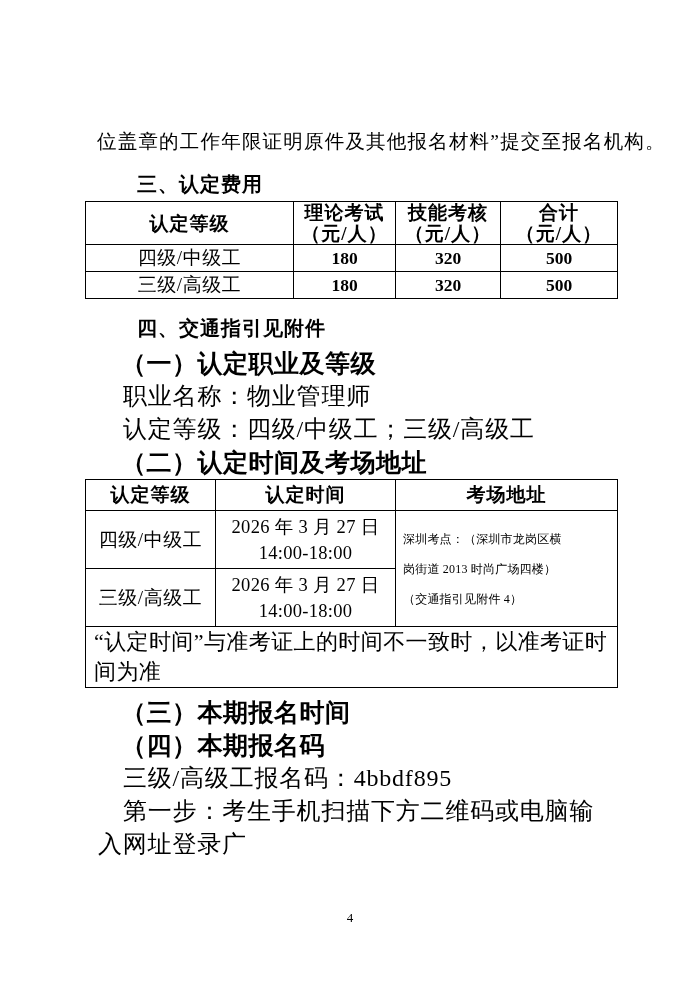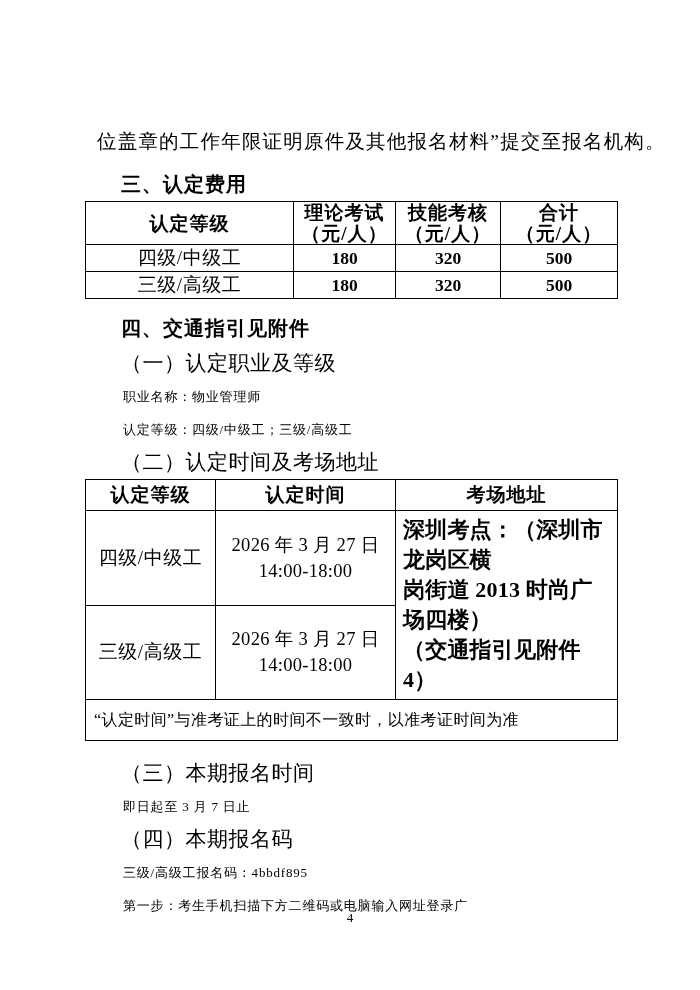--- a/index.html
+++ b/index.html
@@ -25,36 +25,36 @@
     line-height: 27px;
     letter-spacing: 1.2px;
     white-space: nowrap;
   }
   
   .h-main {
     font-family: "Liberation Sans", "DejaVu Sans", sans-serif;
     font-weight: bold;
     font-size: 20px;
     line-height: 26px;
-    margin: 16px 0 0 36px;
+    margin: 16px 0 0 52px;
     letter-spacing: 1px;
   }
   
   .h-sub {
-    font-weight: normal;
-    font-size: 21px;
+    font-weight: bold;
+    font-size: 25px;
     line-height: 33px;
     margin: 0 0 0 36px;
     letter-spacing: 0.5px;
   }
   .h-sub.first { margin-top: 6px; }
-  .h-sub.after-table { margin-top: 16px; }
+  .h-sub.after-table { margin-top: 8px; }
   
   .body-p {
-    font-size: 13px;
+    font-size: 24px;
     line-height: 33px;
     margin: 0 0 0 13px;
     text-indent: 25px;
     letter-spacing: 0.8px;
   }
   
   table {
     border-collapse: collapse;
     table-layout: fixed;
     width: 532px;
@@ -95,30 +95,29 @@
   }
   .sched-table td.when {
     font-size: 18.5px;
     line-height: 26px;
     letter-spacing: 0.3px;
   }
   .sched-table td.venue {
     text-align: left;
     vertical-align: middle;
     padding: 4px 6px 4px 7px;
-    font-size: 22px;
+    font-size: 12px;
     line-height: 30px;
     letter-spacing: 0.2px;
-    font-weight: bold;
   }
   .sched-table td.note-cell {
     height: 40px;
     text-align: left;
     padding-left: 8px;
-    font-size: 16px;
+    font-size: 22px;
     letter-spacing: 0.4px;
   }
   .page-number {
     position: absolute;
     top: 910px;
     left: 0;
     width: 700px;
     text-align: center;
     font-size: 13px;
   }
@@ -210,20 +209,19 @@
         <div>14:00-18:00</div>
       </td>
     </tr>
     <tr>
       <td class="note-cell" colspan="3">“认定时间”与准考证上的时间不一致时，以准考证时间为准</td>
     </tr>
   </tbody>
     </table>
 
   <div class="h-sub after-table">（三）本期报名时间</div>
-  <p class="body-p">即日起至 3 月 7 日止</p>
   <div class="h-sub">（四）本期报名码</div>
   <p class="body-p">三级/高级工报名码：4bbdf895</p>
   <p class="body-p">第一步：考生手机扫描下方二维码或电脑输入网址登录广</p>
 
   <div class="page-number">4</div>
 
 </div>
 
 </body></html>

